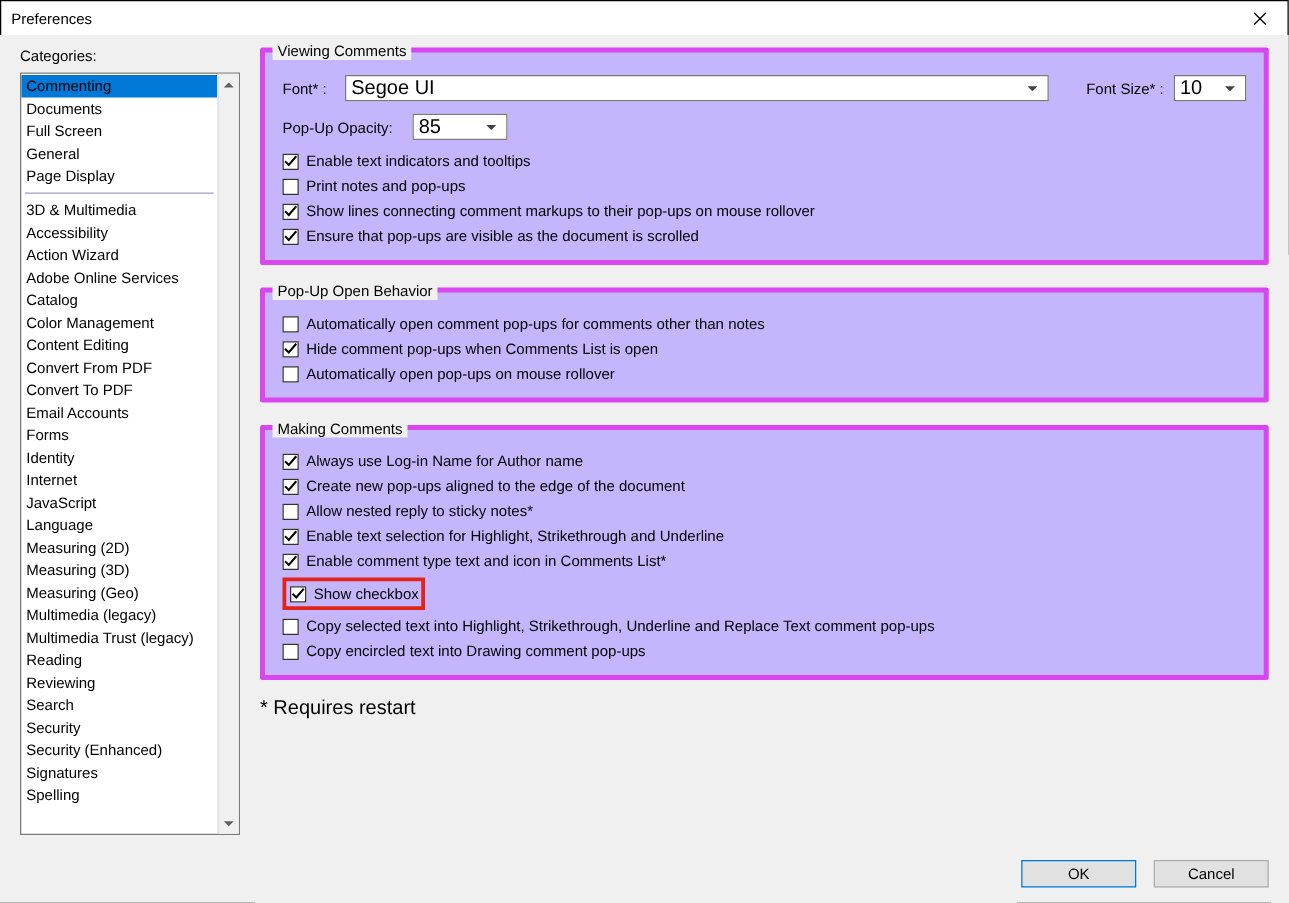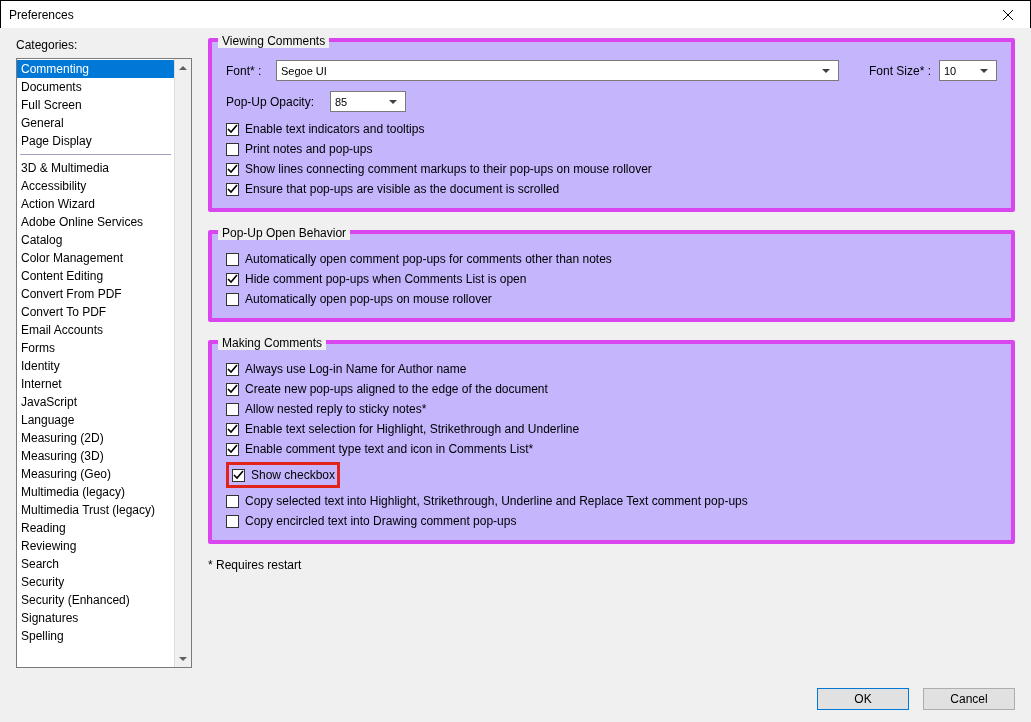--- a/index.html
+++ b/index.html
@@ -55,21 +55,21 @@
     font-size:12px;
   }
   .cat-item {
     padding: 1px 4px;
     line-height:16px;
     white-space:nowrap;
     cursor:default;
   }
   .cat-item.selected {
     background:#0078d7;
-    color:#ffffff;
+    color:#000000;
   }
   .cat-sep {
     border-top:1px solid #a0a0c0;
     margin: 4px 3px;
   }
   .cat-scroll {
     width:17px;
     background:#f0f0f0;
     border-left:1px solid #ddd;
     display:flex; flex-direction:column;
@@ -103,21 +103,21 @@
   .row:last-child { margin-bottom:0; }
   .lbl { font-size:12px; }
   .field {
     background:#fff;
     border:1px solid #7a7a7a;
     height:21px;
     display:flex; align-items:center;
     padding:0 4px;
     position:relative;
   }
-  .field .val { flex:1; font-size:11px; }
+  .field .val { flex:1; font-size:16px; }
   .dd-btn {
     width:16px; height:100%;
     display:flex; align-items:center; justify-content:center;
     cursor:pointer;
   }
   .dd-btn svg { width:8px; height:8px; fill:#404040; }
   .chk-row { display:flex; align-items:center; margin-bottom:6px; gap:6px; }
   .chk-row:last-child { margin-bottom:0; }
   .chk {
     width:13px; height:13px;
@@ -131,21 +131,21 @@
   .chk svg { display:none; width:11px; height:11px; }
   .chk-label { font-size:12px; cursor:default; }
   .highlight-box {
     border: 3px solid #e2231a;
     padding: 3px 2px 3px 3px;
     display:inline-flex;
     align-items:center;
     gap:6px;
     margin-bottom:6px;
   }
-  .footnote { font-size:12px; margin-top:4px; }
+  .footnote { font-size:16px; margin-top:4px; }
   .btn-row {
     position:absolute;
     right:16px; bottom:12px;
     display:flex; gap:14px;
   }
   .btn {
     width:92px; height:22px;
     background:#e1e1e1;
     border:1px solid #adadad;
     display:flex; align-items:center; justify-content:center;

